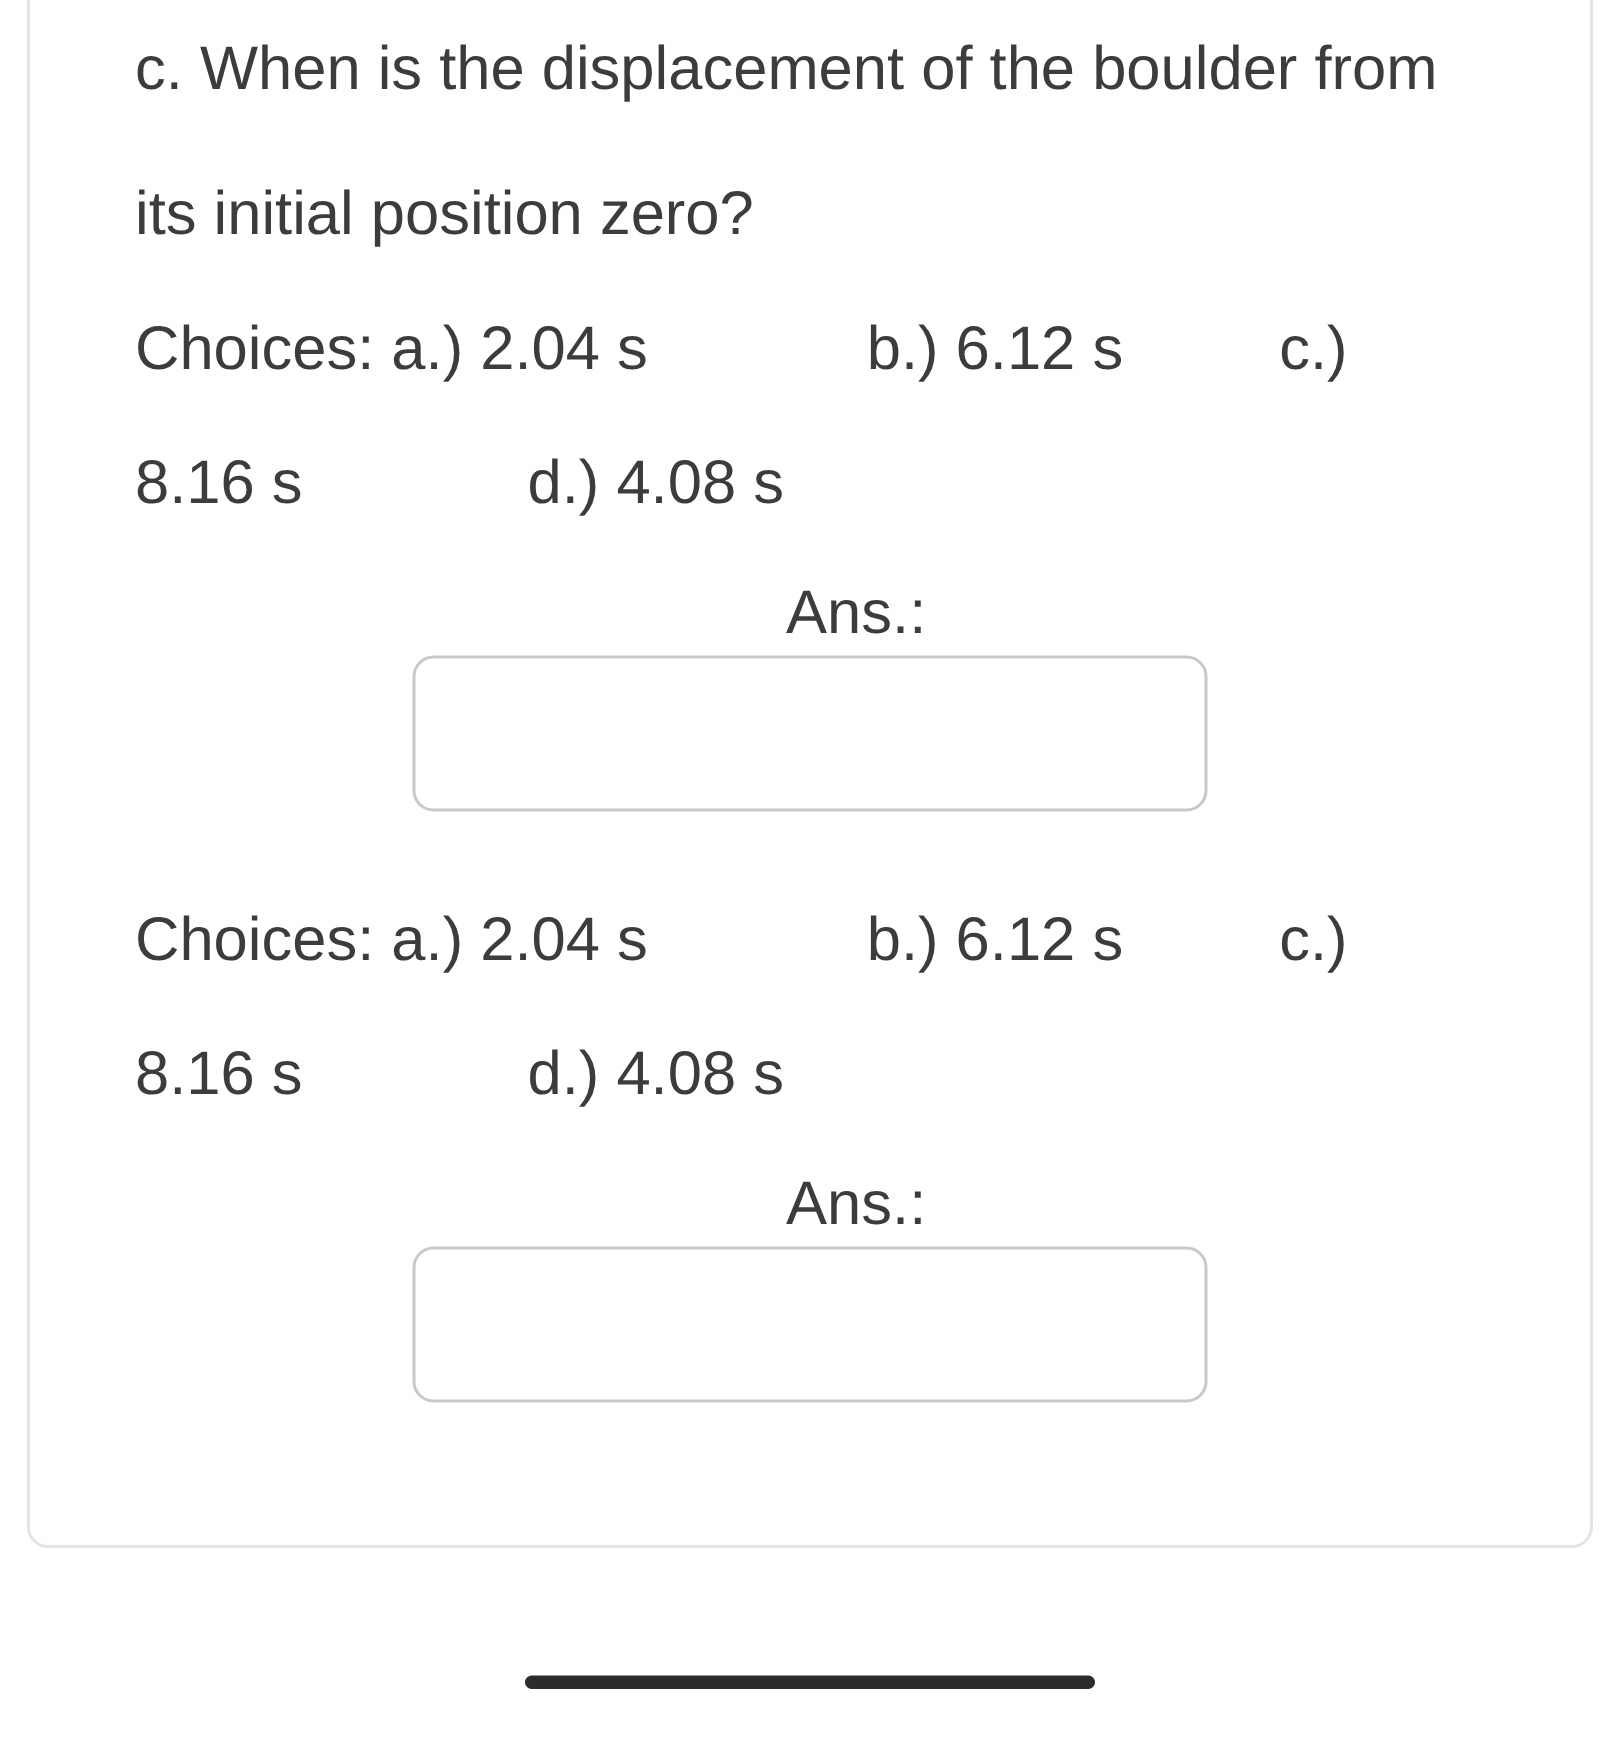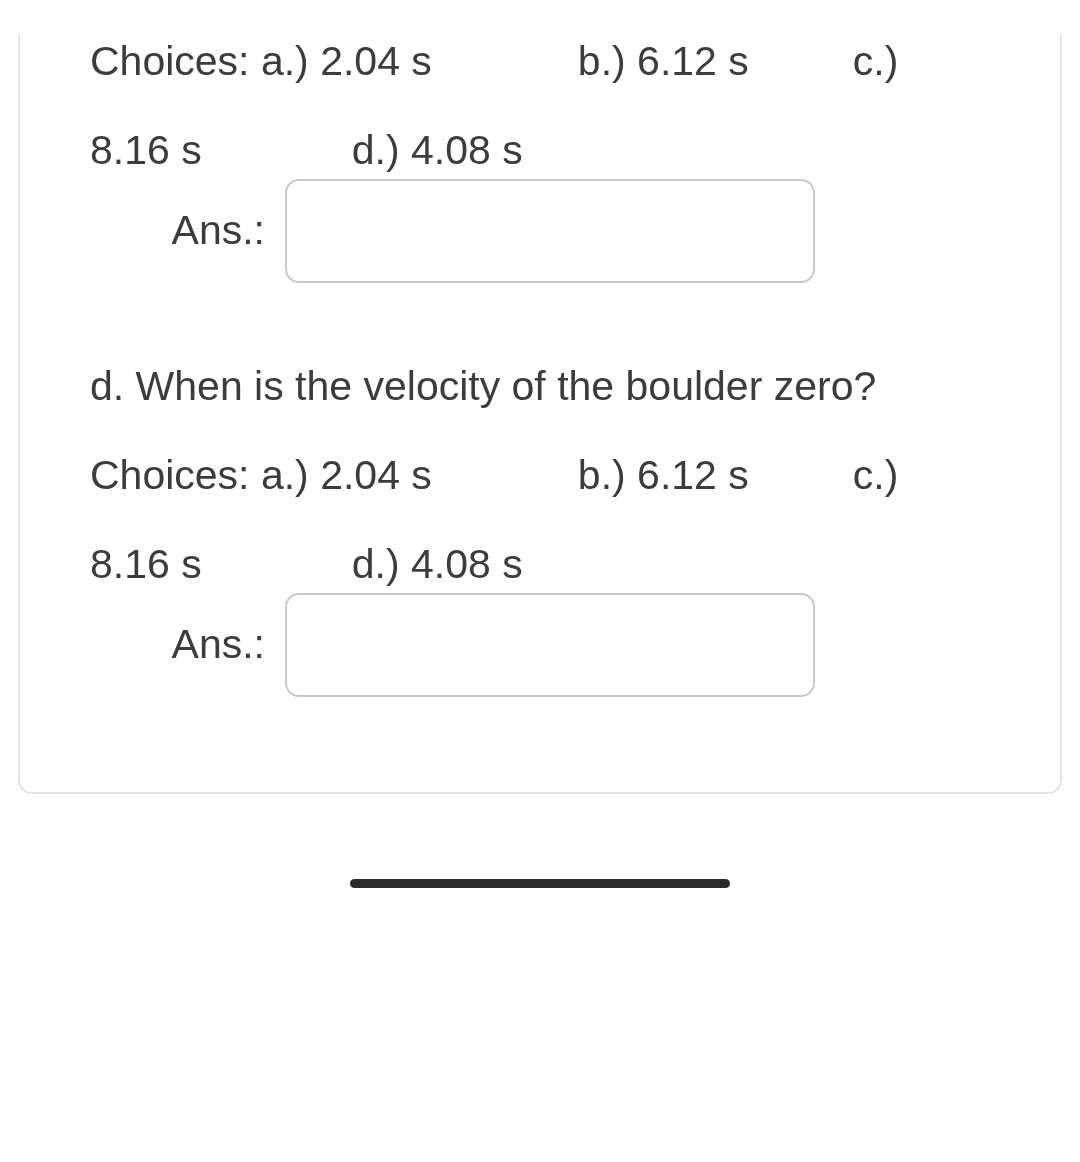--- a/index.html
+++ b/index.html
@@ -30,20 +30,22 @@
   }
   .line:first-child { margin-top: 0; }
   .choices-row {
     display: flex;
     margin-top: 34px;
   }
   .choices-row .seg { white-space: pre; }
   .ans-row {
     display: flex;
     align-items: center;
+    margin-top: 32px;
+    flex-direction: column;
   }
   .ans-label {
     width: 195px;
     text-align: right;
     padding-right: 20px;
   }
   input.answer {
     width: 530px;
     height: 104px;
     border: 2px solid #c9c9c9;
@@ -71,42 +73,43 @@
     top: 7px;
   }
   .gap { flex: 0 0 auto; }
 </style>
 </head>
 <body>
 
 <div class="card">
 
   <div class="question-block">
+    <p class="question-text">
+      <span class="line">c. When is the displacement of the boulder from</span>
+      <span class="line">its initial position zero?</span>
+    </p>
     <div class="choices-row">
       <span class="seg">Choices: a.) 2.04 s</span>
       <span class="gap" style="width:146px"></span>
       <span class="seg">b.) 6.12 s</span>
       <span class="gap" style="width:104px"></span>
       <span class="seg">c.)</span>
     </div>
     <div class="choices-row">
       <span class="seg">8.16 s</span>
       <span class="gap" style="width:150px"></span>
       <span class="seg">d.) 4.08 s</span>
     </div>
     <div class="ans-row">
       <span class="ans-label">Ans.:</span>
       <input class="answer" type="text" value="" style="">
     </div>
   </div>
 
   <div class="question-block">
-    <p class="question-text">
-      <span class="line">d. When is the velocity of the boulder zero?</span>
-    </p>
     <div class="choices-row">
       <span class="seg">Choices: a.) 2.04 s</span>
       <span class="gap" style="width:146px"></span>
       <span class="seg">b.) 6.12 s</span>
       <span class="gap" style="width:104px"></span>
       <span class="seg">c.)</span>
     </div>
     <div class="choices-row">
       <span class="seg">8.16 s</span>
       <span class="gap" style="width:150px"></span>

